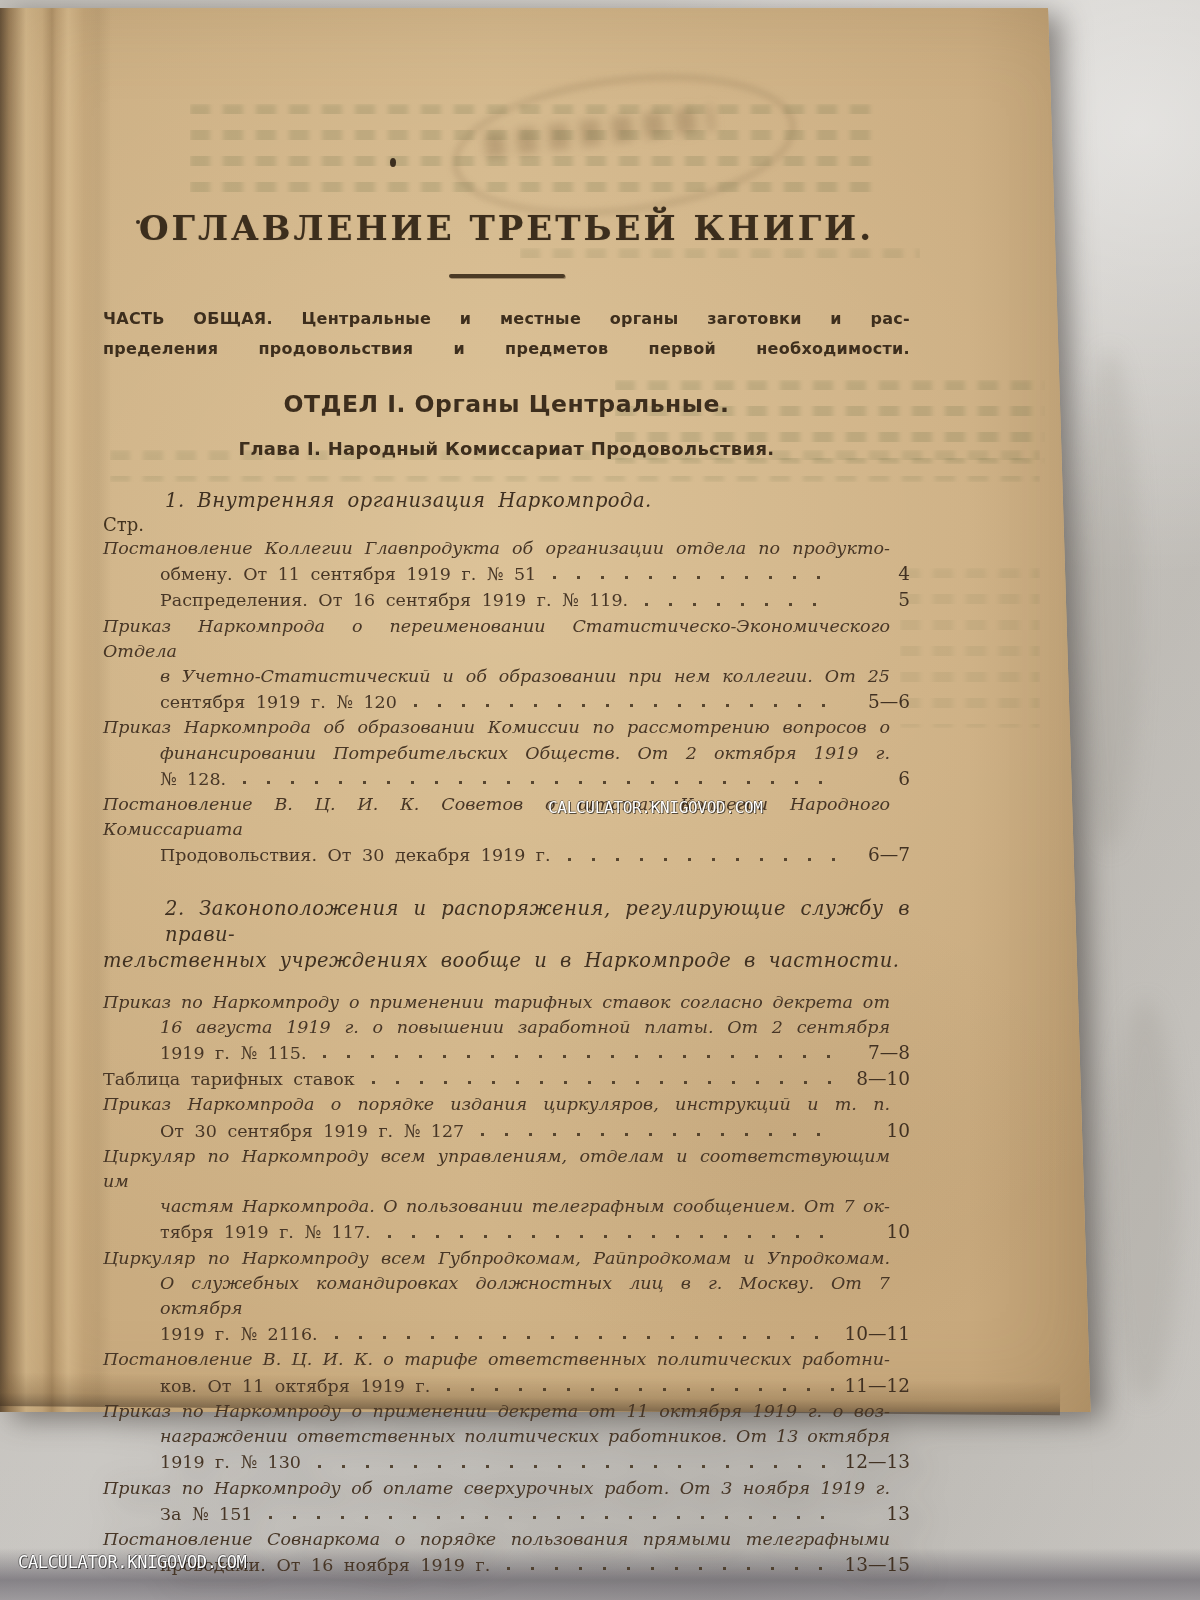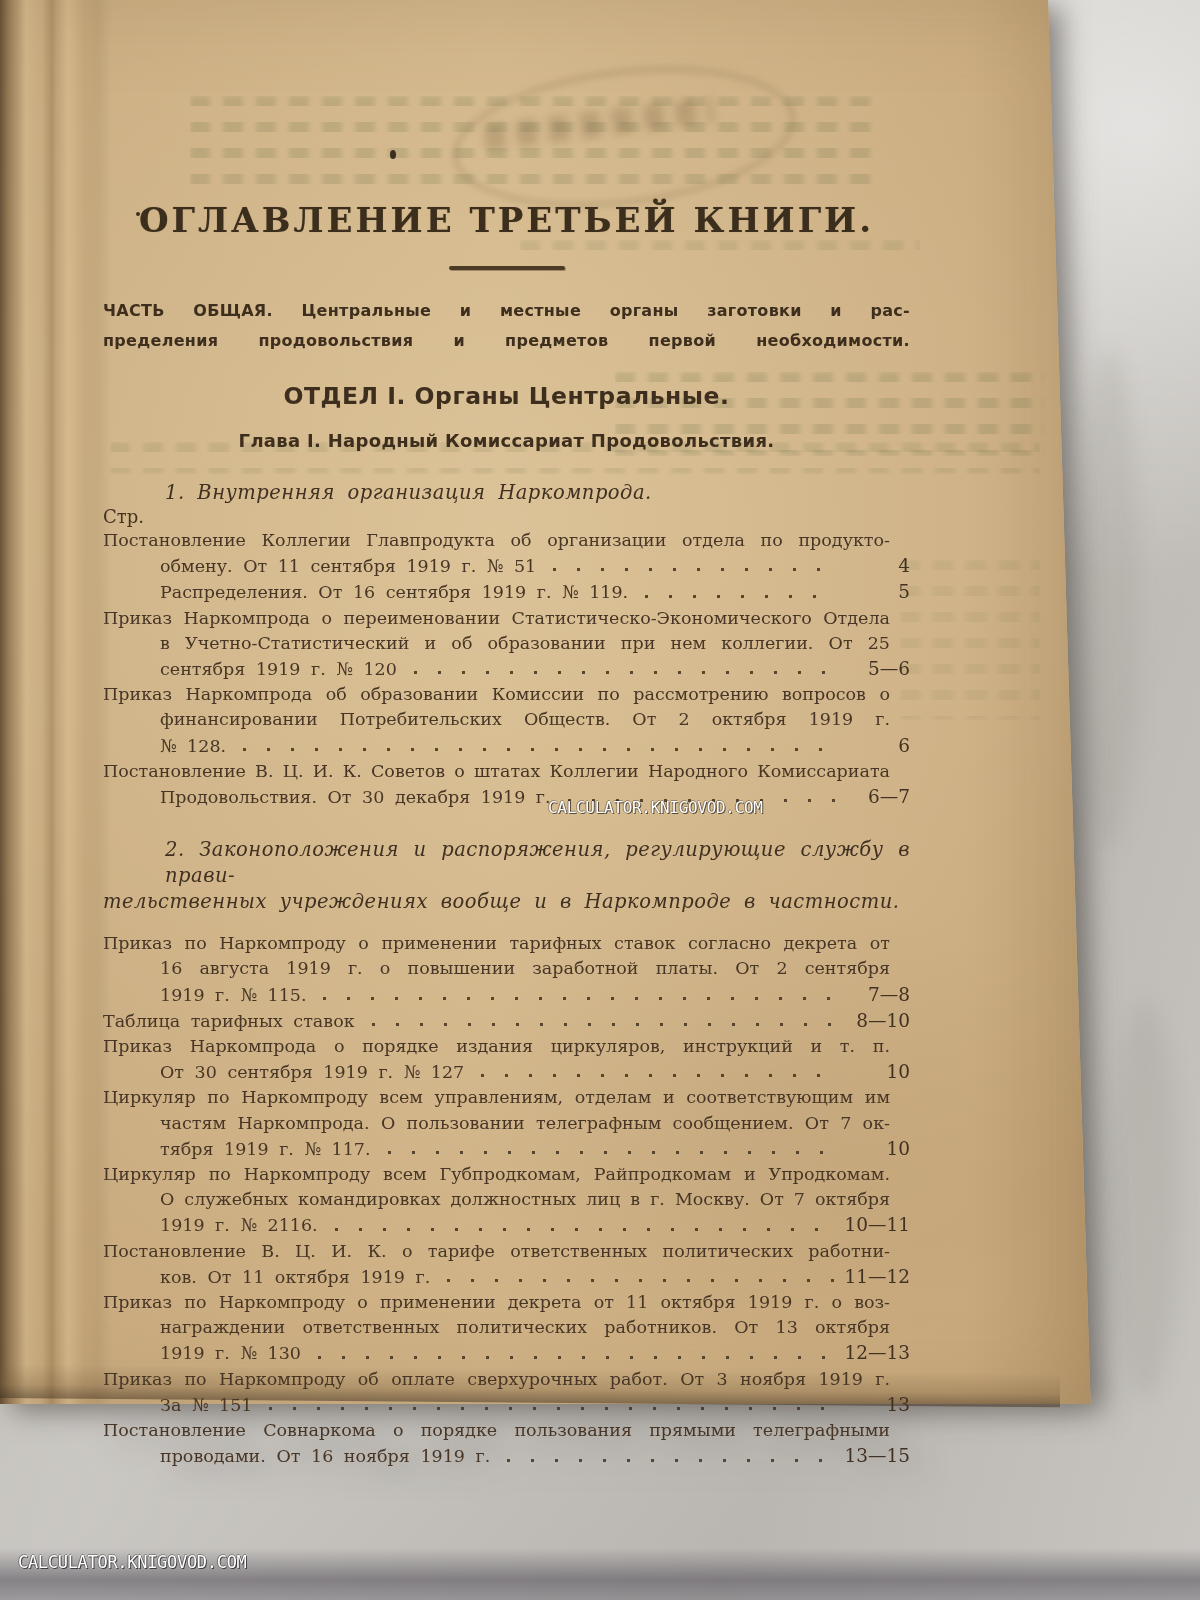--- a/index.html
+++ b/index.html
@@ -14,21 +14,21 @@
     background:
       linear-gradient(180deg, rgba(0,0,0,0) 0px, rgba(0,0,0,0) 1548px, rgba(78,74,86,.55) 1580px, rgba(104,100,112,.45) 1600px),
       radial-gradient(60% 40% at 95% 8%, rgba(255,255,255,.5), rgba(255,255,255,0) 70%),
       linear-gradient(115deg, rgba(140,136,128,.18) 0%, rgba(255,255,255,.12) 40%, rgba(150,146,138,.2) 75%, rgba(255,255,255,.1) 100%),
       linear-gradient(180deg,#cfccc7 0%,#c7c4bf 55%,#c2bfba 100%);
   }
   .surface-streak{position:absolute;background:rgba(150,146,138,.22);filter:blur(10px);border-radius:50%;}
   
   .page-wrap{position:absolute;inset:0;filter:drop-shadow(12px 7px 14px rgba(45,40,35,.5));}
   .page{
-    position:absolute;left:0;top:0;width:1100px;height:1404px;
+    position:absolute;left:0;top:8px;width:1100px;height:1404px;
     clip-path:polygon(0 0,1048px 0,1093px 1485px,1070px 1550px,1024px 1572px,112px 1586px,0 1566px);
     background:
       radial-gradient(120% 80% at 45% 38%, rgba(255,238,200,.28), rgba(255,238,200,0) 72%),
       radial-gradient(40% 25% at 70% 80%, rgba(120,92,58,.10), rgba(120,92,58,0) 70%),
       linear-gradient(90deg,#b3946a 0px,#c9ab7f 70px,#cfb286 45%,#c8a97d 88%,#b6976c 100%),
       #c9ac80;
     box-shadow:inset 0 0 90px rgba(125,95,58,.22);
   }
   .spine{
     position:absolute;left:0;top:0;bottom:0;width:112px;pointer-events:none;
@@ -79,21 +79,21 @@
   .otdel{margin-top:26px;font-size:23.5px;line-height:31px;text-align:center;letter-spacing:.5px;}
   .glava{margin-top:16px;font-size:18px;line-height:25px;text-align:center;letter-spacing:.3px;}
   .subhead{
     margin-top:27px;font-style:italic;font-size:19.5px;line-height:26px;
     color:#3f3021;word-spacing:6px;letter-spacing:.5px;
   }
   .subhead .ind{padding-left:62px;margin-top:17px;}
   .strlabel{font-size:18px;line-height:22px;text-align:left;color:#43331f;word-spacing:2px;}
   .entries{font-size:17.5px;word-spacing:2.5px;}
   .entries .line{line-height:25.2px;}
-  .nr{margin-right:20px;}     
+  .nr{margin-right:20px;font-style:italic;}     
   .cont{padding-left:57px;}
   .last{display:flex;align-items:baseline;}
   .lt{white-space:nowrap;word-spacing:5px;}
   .leader{
     flex:1 1 auto;min-width:14px;margin:0 10px 0 14px;align-self:stretch;
     background-image:radial-gradient(circle at 2.5px 2.5px, rgba(70,54,34,.88) 1.6px, rgba(70,54,34,0) 2px);
     background-repeat:repeat-x;background-size:24px 6px;background-position:2px calc(100% - 6px);
   }
   .pg{min-width:64px;text-align:right;white-space:nowrap;font-size:18.5px;color:#413122;}
   

